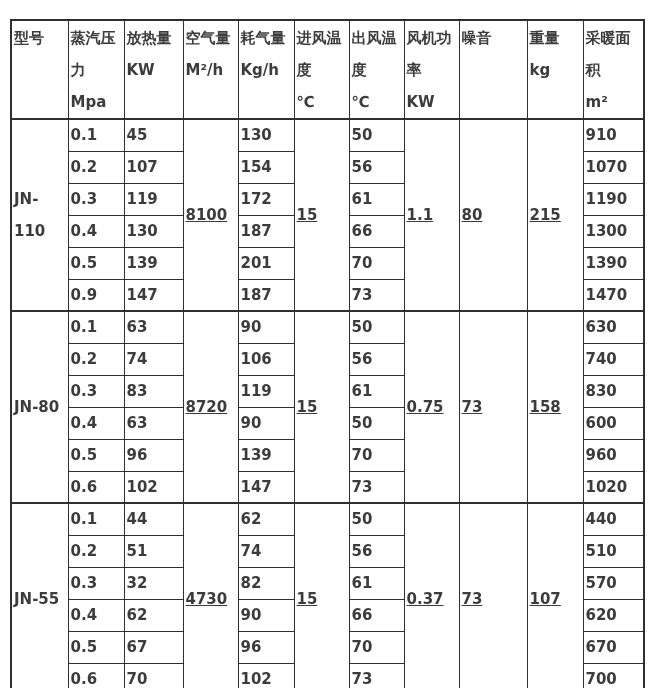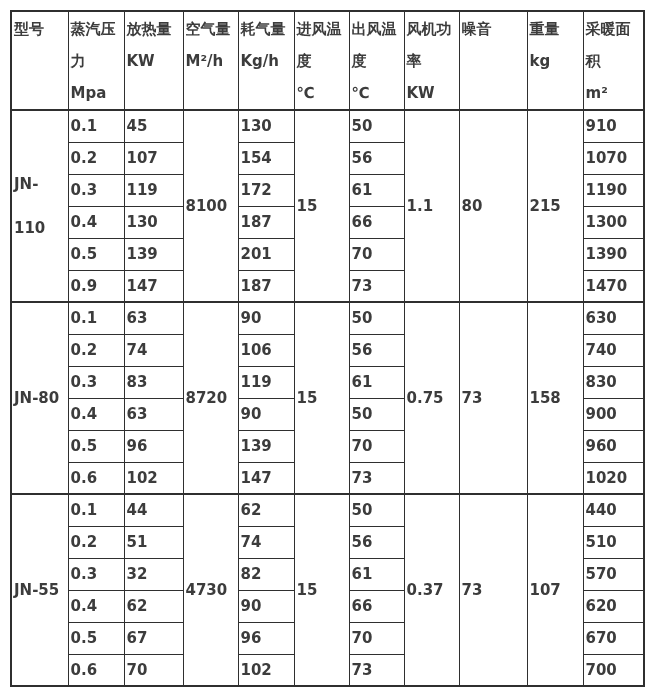--- a/index.html
+++ b/index.html
@@ -10,21 +10,21 @@
   * { box-sizing: border-box; }
   html, body {
     margin: 0;
     padding: 0;
     background: var(--bg-color);
     font-family: "DejaVu Sans", "Liberation Sans", sans-serif;
   }
   .page {
     width: 651px;
     height: 688px;
-    padding: 10px 8px 6px 10px;
+    padding: 19px 8px 6px 10px;
     background: var(--bg-color);
   }
   table.spec {
     border-collapse: collapse;
     table-layout: fixed;
     width: 633px;
     border: 2px solid var(--border-color);
     color: var(--text-color);
     font-weight: bold;
     font-size: 15px;
@@ -50,26 +50,27 @@
   
   table.spec td {
     height: 32px;
     vertical-align: middle;
     text-align: left;
   }
   td.model {
     text-align: center;
     padding-left: 0;
     white-space: pre-line;
-    line-height: 44px;
+    line-height: 32px;
     margin-top: 39px;
   }
   td.mid {
     text-align: center;
     padding-left: 0;
+    text-decoration: underline;
   }
   tr.bs td { border-top: 2px solid var(--border-color); }
 </style>
 </head>
 <body>
 
 <div class="page">
   <table class="spec">
     <colgroup>
       <col style="width:57px">
@@ -189,21 +190,21 @@
       <td>83</td>
       <td>119</td>
       <td>61</td>
       <td>830</td>
     </tr>
     <tr>
       <td>0.4</td>
       <td>63</td>
       <td>90</td>
       <td>50</td>
-      <td>900</td>
+      <td>600</td>
     </tr>
     <tr>
       <td>0.5</td>
       <td>96</td>
       <td>139</td>
       <td>70</td>
       <td>960</td>
     </tr>
     <tr>
       <td>0.6</td>

